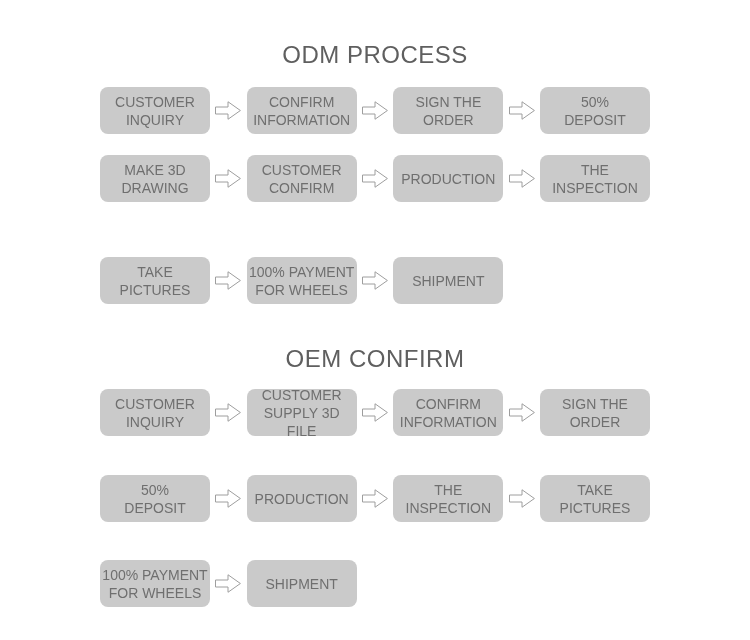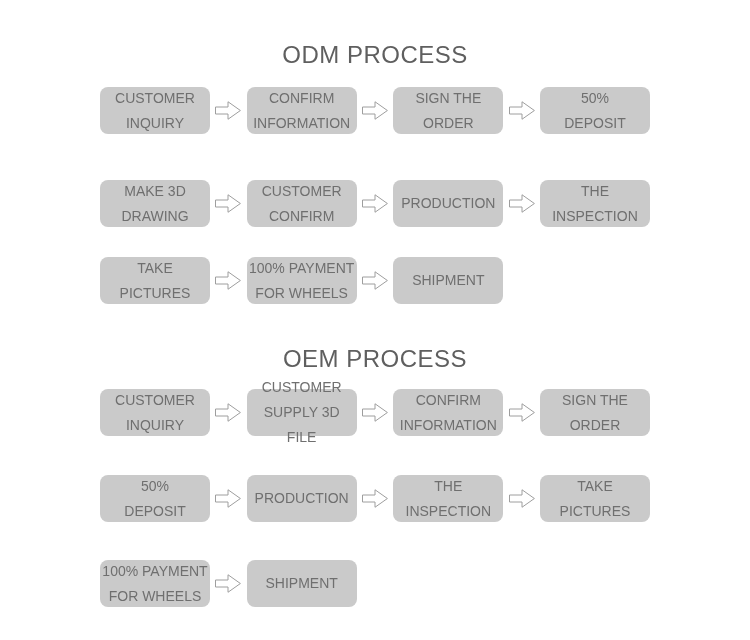--- a/index.html
+++ b/index.html
@@ -32,37 +32,37 @@
   .flow-row {
     position: absolute;
     left: 100px;
     width: 550px;
     height: 47px;
     display: flex;
     align-items: center;
     justify-content: flex-start;
   }
   .row-odm-1 { top: 87px; }
-  .row-odm-2 { top: 180px; justify-content: center; }
+  .row-odm-2 { top: 155px; }
   .row-odm-3 { top: 257px; }
   .row-oem-1 { top: 389px; }
   .row-oem-2 { top: 475px; }
   .row-oem-3 { top: 560px; }
   .step-box {
     flex: 0 0 110px;
     width: 110px;
     height: 47px;
     background: #cacaca;
     border-radius: 8px;
     display: flex;
     align-items: center;
     justify-content: center;
     text-align: center;
     font-size: 14px;
-    line-height: 25px;
+    line-height: 18px;
     color: #6f6f6f;
     white-space: pre-line;
     box-sizing: border-box;
     padding: 4px 1px;
   }
   .arrow-cell {
     flex: 0 0 36.66px;
     width: 36.66px;
     height: 47px;
     display: flex;
@@ -140,21 +140,21 @@
     <div class="step-box">100% PAYMENT
 FOR WHEELS</div>
     <div class="arrow-cell">
         <svg width="26" height="19" viewBox="0 0 26 19">
           <polygon points="0.5,6 13,6 13,0.75 25.4,9.5 13,18.25 13,13 0.5,13" fill="#ffffff" stroke="#9e9e9e" stroke-width="1"></polygon>
         </svg>
       </div>
     <div class="step-box">SHIPMENT</div>
   </div>
 
-  <div class="process-title title-oem">OEM PROCESS</div>
+  <div class="process-title title-oem">OEM CONFIRM</div>
 
   <div class="flow-row row-oem-1">
     <div class="step-box">CUSTOMER
 INQUIRY</div>
     <div class="arrow-cell">
         <svg width="26" height="19" viewBox="0 0 26 19">
           <polygon points="0.5,6 13,6 13,0.75 25.4,9.5 13,18.25 13,13 0.5,13" fill="#ffffff" stroke="#9e9e9e" stroke-width="1"></polygon>
         </svg>
       </div>
     <div class="step-box">CUSTOMER

